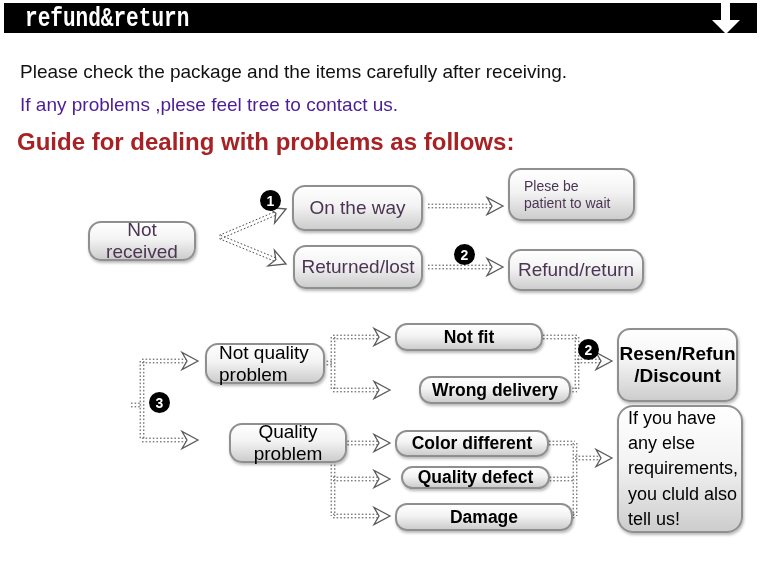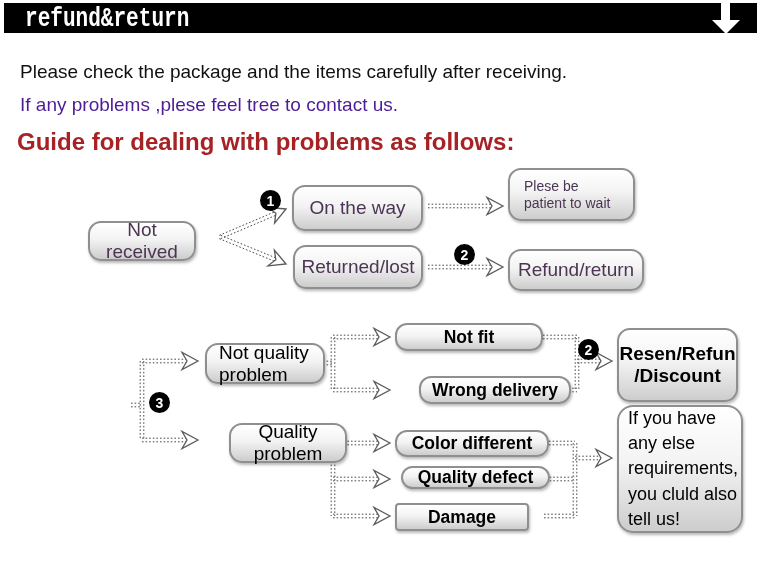--- a/index.html
+++ b/index.html
@@ -143,21 +143,21 @@
 
   <div class="node sm" style="left:395px;top:323px;width:148px;height:28px;border-radius:12px;">Not fit</div>
   <div class="node sm" style="left:395px;top:376px;width:152px;height:28px;border-radius:12px;margin-left:24px;">Wrong delivery</div>
 
   <div class="badge" style="left:578px;top:339px;">2</div>
   <div class="node bold pre" style="left:617px;top:328px;width:121px;height:74px;">Resen/Refun
 /Discount</div>
 
   <div class="node sm" style="left:395px;top:430px;width:154px;height:27px;border-radius:12px;">Color different</div>
   <div class="node sm" style="left:401px;top:466px;width:149px;height:23px;border-radius:12px;">Quality defect</div>
-  <div class="node sm" style="left:395px;top:503px;width:134px;height:28px;border-radius:4px;">Damage</div>
+  <div class="node sm" style="left:395px;top:503px;width:178px;height:28px;border-radius:12px;">Damage</div>
 
   <div class="node left pre" style="left:617px;top:405px;width:126px;height:128px;padding-left:9px;font-size:18px;line-height:1.4;border-radius:16px;">If you have
 any else
 requirements,
 you cluld also
 tell us!</div>
 
 </div>
 
 </body></html>

